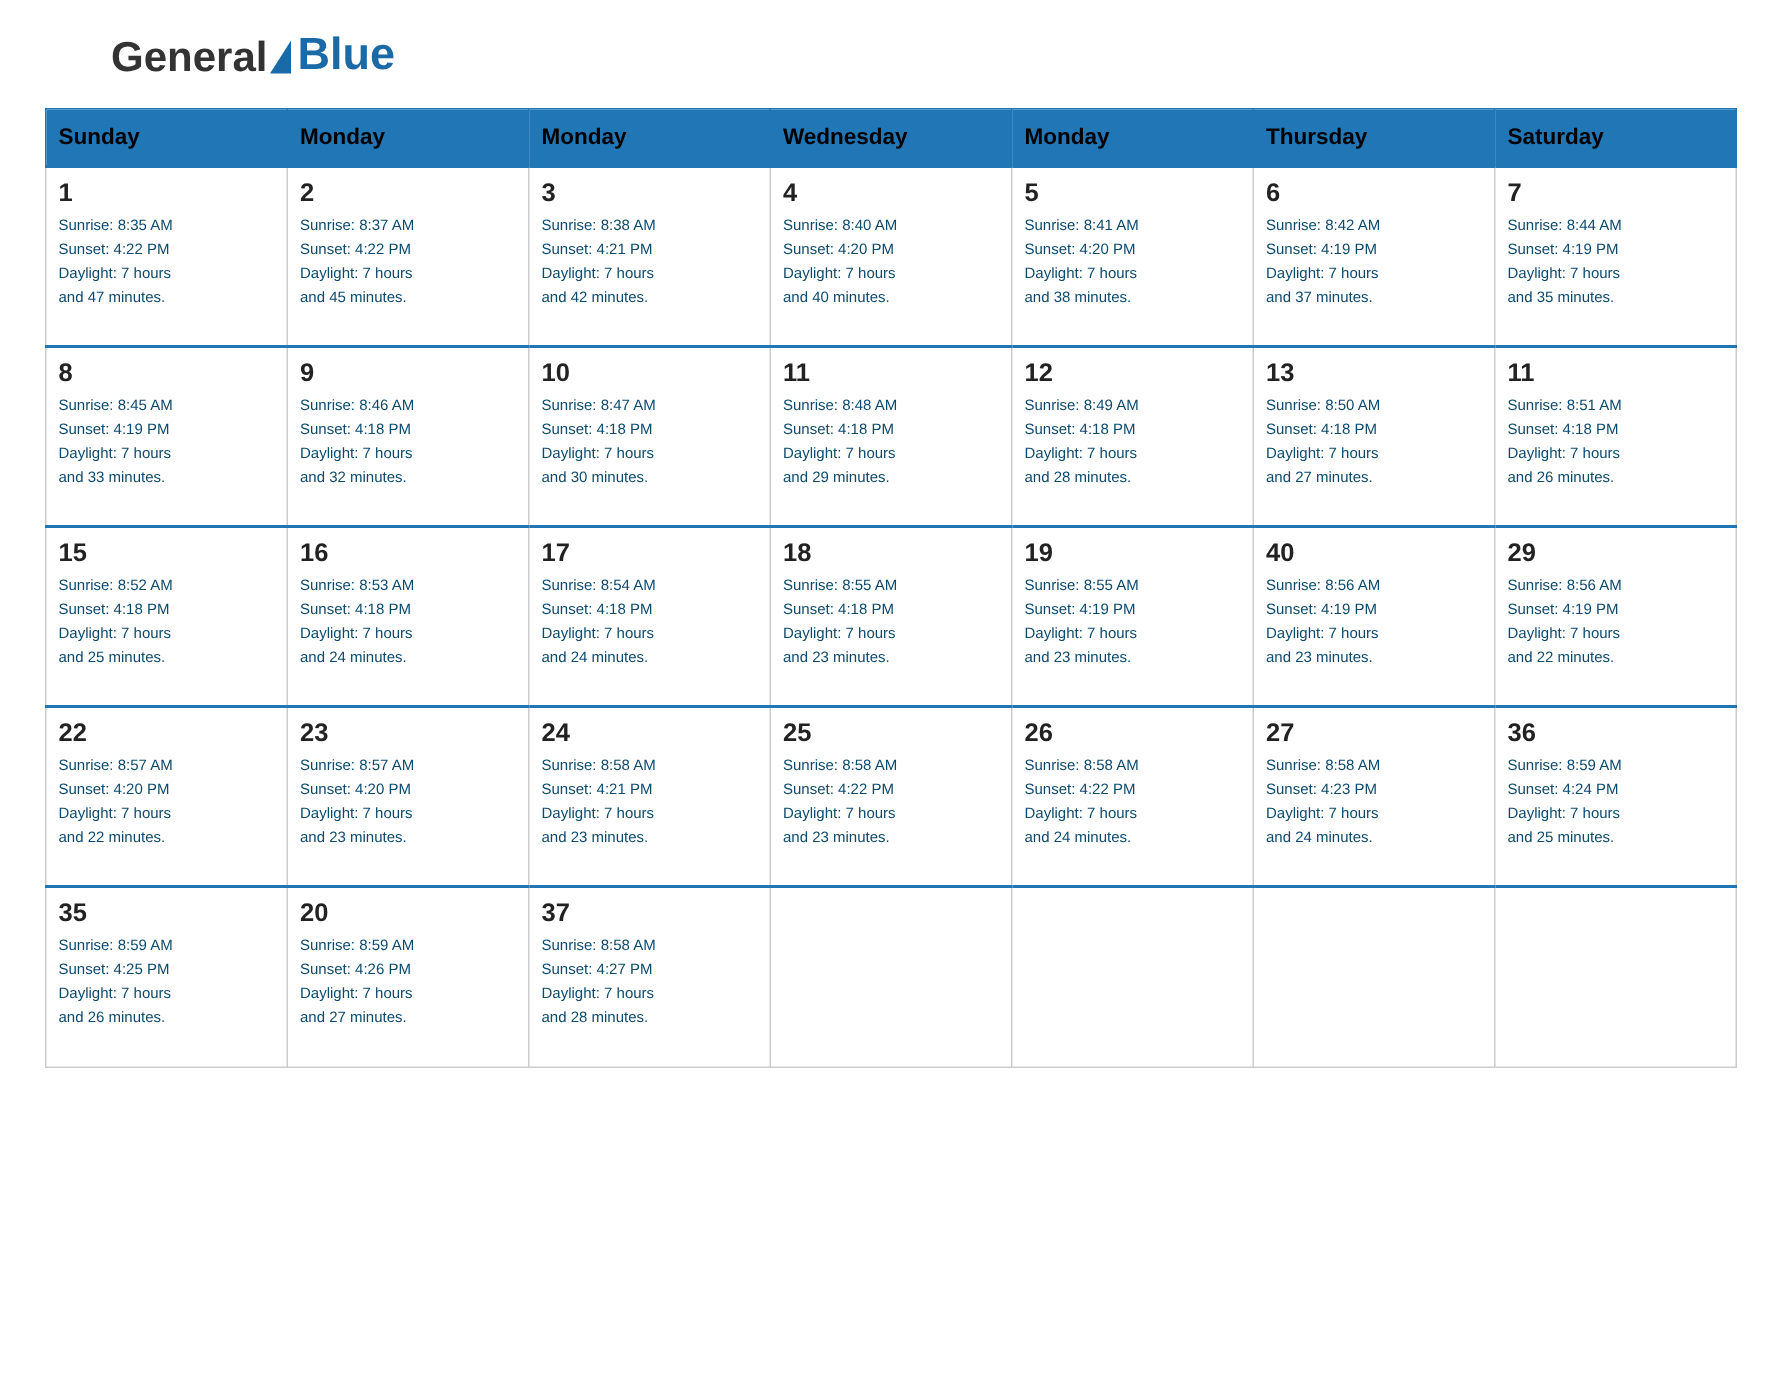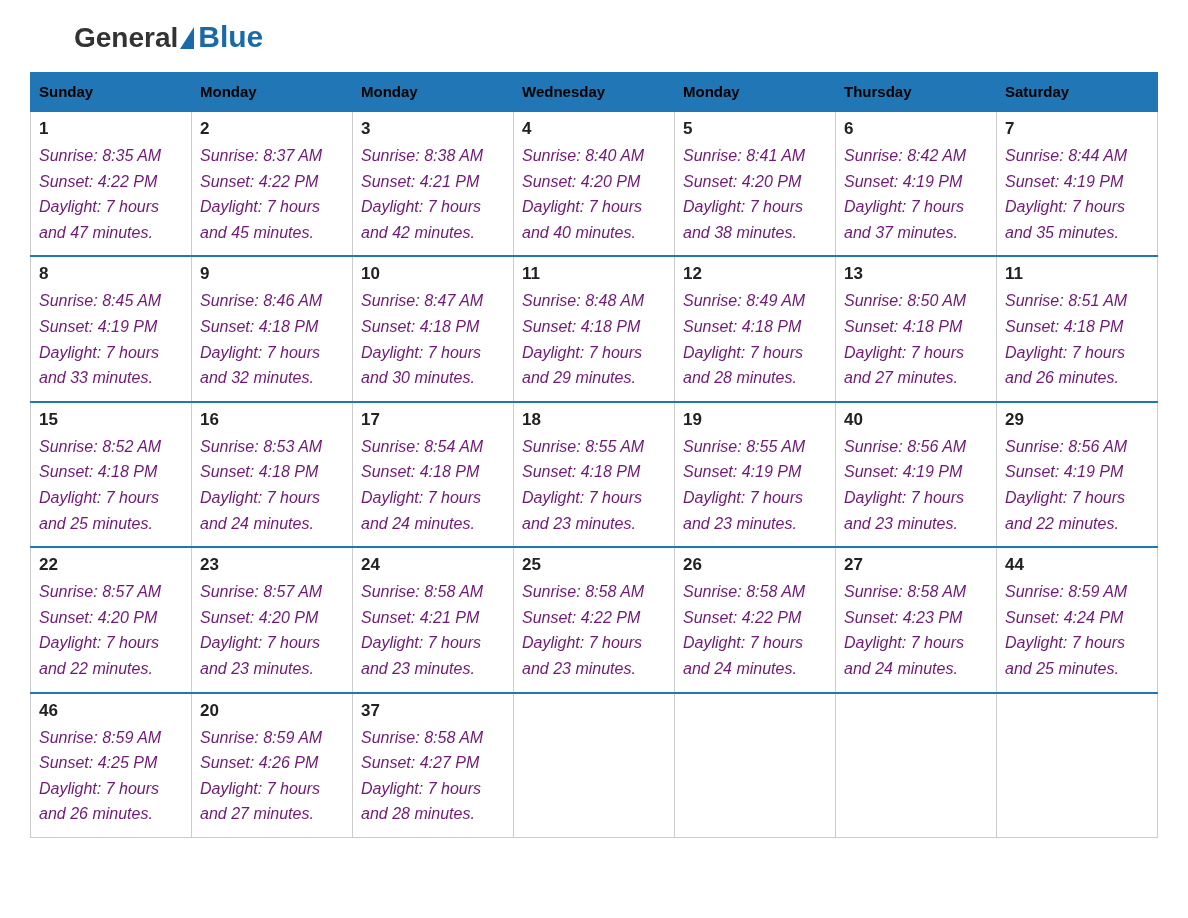--- a/index.html
+++ b/index.html
@@ -75,24 +75,23 @@
       border-bottom: 1px solid #ccc;
     }
     .day-num {
       font-size: 17px;
       font-weight: bold;
       color: #222;
       display: block;
       margin-bottom: 4px;
     }
     .day-info {
-      font-size: 16px;
+      font-size: 10px;
       line-height: 1.6;
-      color: #701a75;
-      font-style: italic;
+      color: #0c4a6e;
     }
     td.empty {
       background: #fff;
       border-top: 2px solid #2176b5;
     }
   </style>
 </head>
 <body>
 
 <div class="header">
@@ -233,27 +232,27 @@
         </td>
         <td>
           <span class="day-num">26</span>
           <div class="day-info">Sunrise: 8:58 AM<br>Sunset: 4:22 PM<br>Daylight: 7 hours<br>and 24 minutes.</div>
         </td>
         <td>
           <span class="day-num">27</span>
           <div class="day-info">Sunrise: 8:58 AM<br>Sunset: 4:23 PM<br>Daylight: 7 hours<br>and 24 minutes.</div>
         </td>
         <td>
-          <span class="day-num">44</span>
+          <span class="day-num">36</span>
           <div class="day-info">Sunrise: 8:59 AM<br>Sunset: 4:24 PM<br>Daylight: 7 hours<br>and 25 minutes.</div>
         </td>
       </tr>
       <tr>
         <td>
-          <span class="day-num">46</span>
+          <span class="day-num">35</span>
           <div class="day-info">Sunrise: 8:59 AM<br>Sunset: 4:25 PM<br>Daylight: 7 hours<br>and 26 minutes.</div>
         </td>
         <td>
           <span class="day-num">20</span>
           <div class="day-info">Sunrise: 8:59 AM<br>Sunset: 4:26 PM<br>Daylight: 7 hours<br>and 27 minutes.</div>
         </td>
         <td>
           <span class="day-num">37</span>
           <div class="day-info">Sunrise: 8:58 AM<br>Sunset: 4:27 PM<br>Daylight: 7 hours<br>and 28 minutes.</div>
         </td>

